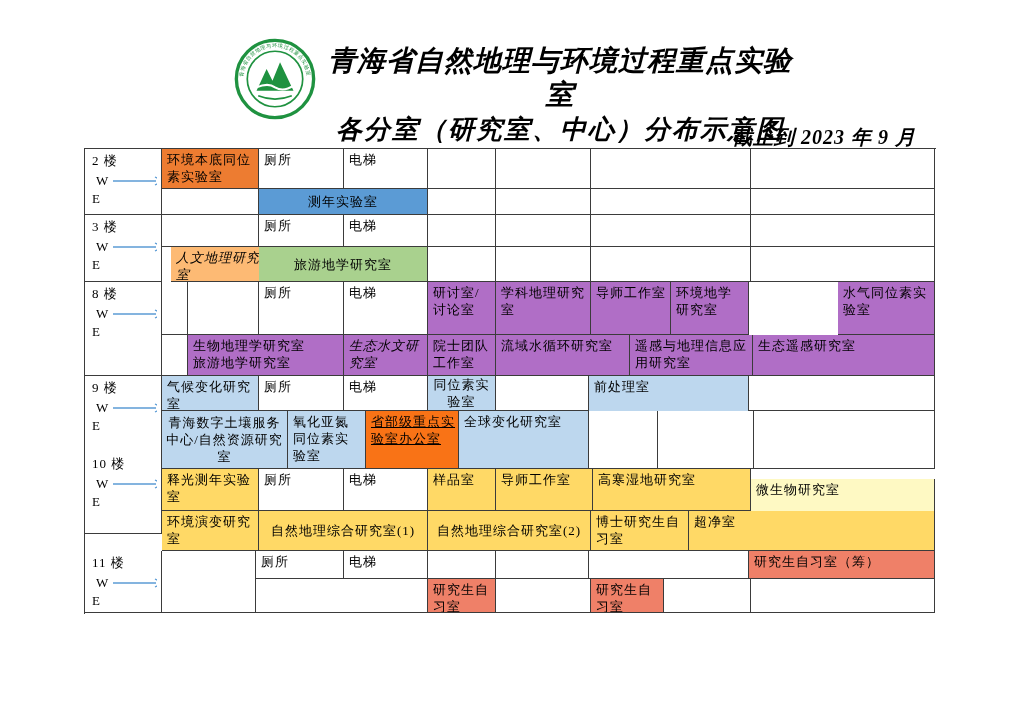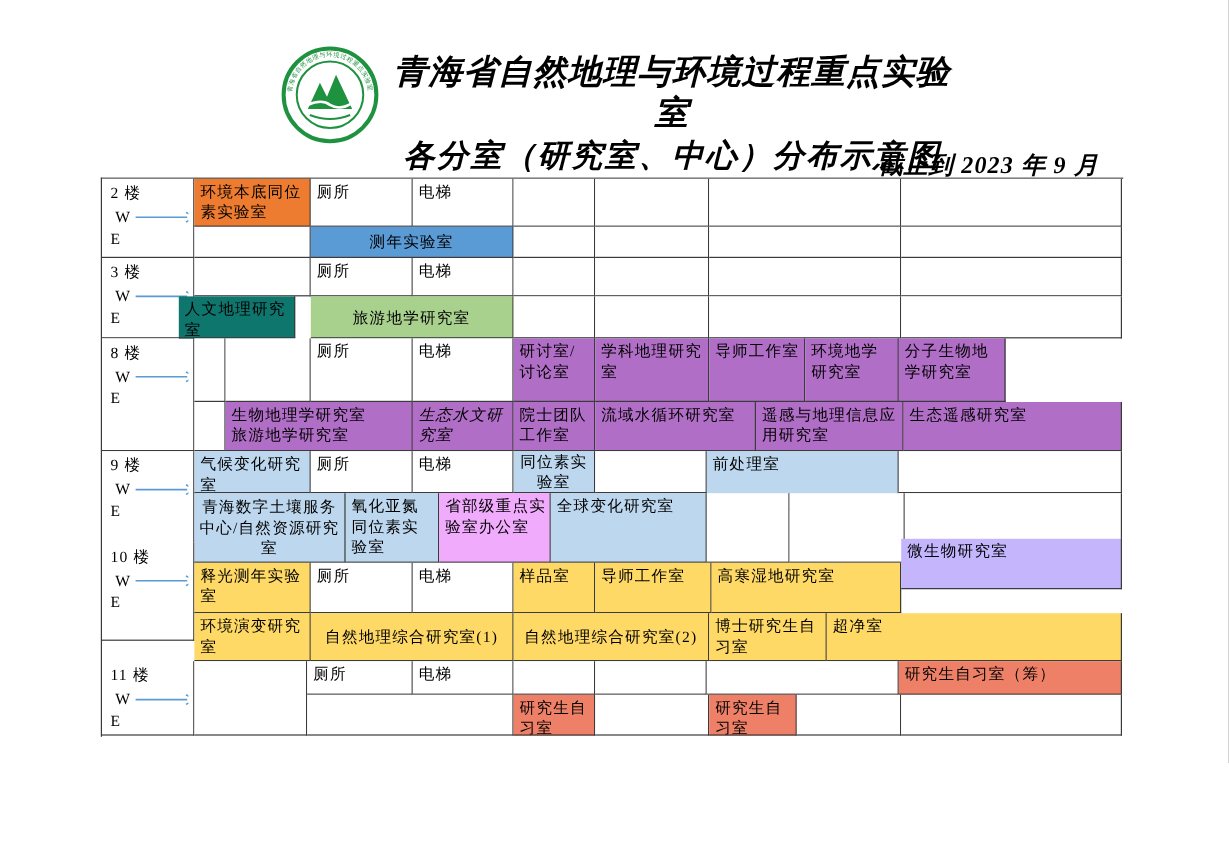--- a/index.html
+++ b/index.html
@@ -129,64 +129,64 @@
       <div class="cell" style="left: 411px; top: 40px; width: 95px; height: 26px; background: rgb(255, 255, 255);"></div>
       <div class="cell" style="left: 506px; top: 40px; width: 160px; height: 26px; background: rgb(255, 255, 255);"></div>
       <div class="cell" style="left: 666px; top: 40px; width: 184px; height: 26px; background: rgb(255, 255, 255);"></div>
       <div class="cell" style="left: 77px; top: 66px; width: 97px; height: 32px; background: rgb(255, 255, 255);"></div>
       <div class="cell" style="left: 174px; top: 66px; width: 85px; height: 32px; background: rgb(255, 255, 255);">厕所</div>
       <div class="cell" style="left: 259px; top: 66px; width: 84px; height: 32px; background: rgb(255, 255, 255);">电梯</div>
       <div class="cell" style="left: 343px; top: 66px; width: 68px; height: 32px; background: rgb(255, 255, 255);"></div>
       <div class="cell" style="left: 411px; top: 66px; width: 95px; height: 32px; background: rgb(255, 255, 255);"></div>
       <div class="cell" style="left: 506px; top: 66px; width: 160px; height: 32px; background: rgb(255, 255, 255);"></div>
       <div class="cell" style="left: 666px; top: 66px; width: 184px; height: 32px; background: rgb(255, 255, 255);"></div>
-      <div class="cell" style="left: 64px; top: 98px; width: 97px; height: 35px; background: #0f766e;">人文地理研究室</div>
+      <div class="cell" style="left: 86px; top: 98px; width: 97px; height: 35px; background: #fdba74; font-style: italic;">人文地理研究室</div>
       <div class="cell center" style="left: 174px; top: 98px; width: 169px; height: 35px; background: rgb(169, 209, 142);">旅游地学研究室</div>
       <div class="cell" style="left: 343px; top: 98px; width: 68px; height: 35px; background: rgb(255, 255, 255);"></div>
       <div class="cell" style="left: 411px; top: 98px; width: 95px; height: 35px; background: rgb(255, 255, 255);"></div>
       <div class="cell" style="left: 506px; top: 98px; width: 160px; height: 35px; background: rgb(255, 255, 255);"></div>
       <div class="cell" style="left: 666px; top: 98px; width: 184px; height: 35px; background: rgb(255, 255, 255);"></div>
       <div class="cell" style="left: 77px; top: 133px; width: 26px; height: 53px; background: rgb(255, 255, 255);"></div>
       <div class="cell" style="left: 103px; top: 133px; width: 71px; height: 53px; background: rgb(255, 255, 255);"></div>
       <div class="cell" style="left: 174px; top: 133px; width: 85px; height: 53px; background: rgb(255, 255, 255);">厕所</div>
       <div class="cell" style="left: 259px; top: 133px; width: 84px; height: 53px; background: rgb(255, 255, 255);">电梯</div>
       <div class="cell" style="left: 343px; top: 133px; width: 68px; height: 53px; background: rgb(176, 110, 198);">研讨室/讨论室</div>
       <div class="cell" style="left: 411px; top: 133px; width: 95px; height: 53px; background: rgb(176, 110, 198);">学科地理研究室</div>
       <div class="cell" style="left: 506px; top: 133px; width: 80px; height: 53px; background: rgb(176, 110, 198);">导师工作室</div>
       <div class="cell" style="left: 586px; top: 133px; width: 78px; height: 53px; background: rgb(176, 110, 198);">环境地学研究室</div>
-      <div class="cell" style="left: 664px; top: 133px; width: 89px; height: 53px; background: rgb(176, 110, 198);">分子生物地学研究室</div>
+      <div class="cell" style="left: 753px; top: 133px; width: 97px; height: 53px; background: rgb(176, 110, 198);">水气同位素实验室</div>
       <div class="cell" style="left: 77px; top: 186px; width: 26px; height: 41px; background: rgb(255, 255, 255);"></div>
       <div class="cell" style="left: 103px; top: 186px; width: 156px; height: 41px; background: rgb(176, 110, 198);">生物地理学研究室
 旅游地学研究室</div>
       <div class="cell" style="left: 259px; top: 186px; width: 84px; height: 41px; background: rgb(176, 110, 198); font-style: italic;">生态水文研究室</div>
       <div class="cell" style="left: 343px; top: 186px; width: 68px; height: 41px; background: rgb(176, 110, 198);">院士团队工作室</div>
       <div class="cell" style="left: 411px; top: 186px; width: 134px; height: 41px; background: rgb(176, 110, 198);">流域水循环研究室</div>
       <div class="cell" style="left: 545px; top: 186px; width: 123px; height: 41px; background: rgb(176, 110, 198);">遥感与地理信息应用研究室</div>
       <div class="cell" style="left: 668px; top: 186px; width: 182px; height: 41px; background: rgb(176, 110, 198);">生态遥感研究室</div>
       <div class="cell" style="left: 77px; top: 227px; width: 97px; height: 35px; background: rgb(189, 215, 238);">气候变化研究室</div>
       <div class="cell" style="left: 174px; top: 227px; width: 85px; height: 35px; background: rgb(255, 255, 255);">厕所</div>
       <div class="cell" style="left: 259px; top: 227px; width: 84px; height: 35px; background: rgb(255, 255, 255);">电梯</div>
       <div class="cell center" style="left: 343px; top: 227px; width: 68px; height: 35px; background: rgb(189, 215, 238);">同位素实验室</div>
       <div class="cell" style="left: 411px; top: 227px; width: 93px; height: 35px; background: rgb(255, 255, 255);"></div>
       <div class="cell" style="left: 504px; top: 227px; width: 160px; height: 49px; background: rgb(189, 215, 238);">前处理室</div>
       <div class="cell" style="left: 664px; top: 227px; width: 186px; height: 35px; background: rgb(255, 255, 255);"></div>
       <div class="cell" style="left: 203px; top: 262px; width: 78px; height: 58px; background: rgb(189, 215, 238);">氧化亚氮同位素实验室</div>
       <div class="cell center" style="left: 77px; top: 262px; width: 126px; height: 58px; background: rgb(189, 215, 238);">青海数字土壤服务中心/自然资源研究室</div>
-      <div class="cell" style="left: 281px; top: 262px; width: 93px; height: 58px; background: #f0abfc;">省部级重点实验室办公室</div>
+      <div class="cell" style="left: 281px; top: 262px; width: 93px; height: 58px; background: #f97316; text-decoration: underline;">省部级重点实验室办公室</div>
       <div class="cell" style="left: 374px; top: 262px; width: 130px; height: 58px; background: rgb(189, 215, 238);">全球变化研究室</div>
       <div class="cell" style="left: 504px; top: 262px; width: 69px; height: 58px; background: rgb(255, 255, 255);"></div>
       <div class="cell" style="left: 573px; top: 262px; width: 96px; height: 58px; background: rgb(255, 255, 255);"></div>
       <div class="cell" style="left: 669px; top: 262px; width: 181px; height: 58px; background: rgb(255, 255, 255);"></div>
       <div class="cell" style="left: 77px; top: 320px; width: 97px; height: 42px; background: rgb(255, 217, 102);">释光测年实验室</div>
       <div class="cell" style="left: 174px; top: 320px; width: 85px; height: 42px; background: rgb(255, 255, 255);">厕所</div>
       <div class="cell" style="left: 259px; top: 320px; width: 84px; height: 42px; background: rgb(255, 255, 255);">电梯</div>
       <div class="cell" style="left: 343px; top: 320px; width: 68px; height: 42px; background: rgb(255, 217, 102);">样品室</div>
       <div class="cell" style="left: 411px; top: 320px; width: 97px; height: 42px; background: rgb(255, 217, 102);">导师工作室</div>
       <div class="cell" style="left: 508px; top: 320px; width: 158px; height: 42px; background: rgb(255, 217, 102);">高寒湿地研究室</div>
-      <div class="cell" style="left: 666px; top: 300px; width: 184px; height: 42px; background: #c4b5fd; font-family: Liberation Mono, monospace;">微生物研究室</div>
+      <div class="cell" style="left: 666px; top: 330px; width: 184px; height: 42px; background: #fef9c3;">微生物研究室</div>
       <div class="cell" style="left: 77px; top: 362px; width: 97px; height: 40px; background: rgb(255, 217, 102);">环境演变研究室</div>
       <div class="cell center" style="left: 174px; top: 362px; width: 169px; height: 40px; background: rgb(255, 217, 102);">自然地理综合研究室(1)</div>
       <div class="cell center" style="left: 343px; top: 362px; width: 163px; height: 40px; background: rgb(255, 217, 102);">自然地理综合研究室(2)</div>
       <div class="cell" style="left: 506px; top: 362px; width: 98px; height: 40px; background: rgb(255, 217, 102);">博士研究生自习室</div>
       <div class="cell" style="left: 604px; top: 362px; width: 246px; height: 40px; background: rgb(255, 217, 102);">超净室</div>
       <div class="cell" style="left: 77px; top: 402px; width: 94px; height: 62px; background: rgb(255, 255, 255);"></div>
       <div class="cell" style="left: 171px; top: 402px; width: 88px; height: 28px; background: rgb(255, 255, 255);">厕所</div>
       <div class="cell" style="left: 259px; top: 402px; width: 84px; height: 28px; background: rgb(255, 255, 255);">电梯</div>
       <div class="cell" style="left: 343px; top: 402px; width: 68px; height: 28px; background: rgb(255, 255, 255);"></div>
       <div class="cell" style="left: 411px; top: 402px; width: 93px; height: 28px; background: rgb(255, 255, 255);"></div>

